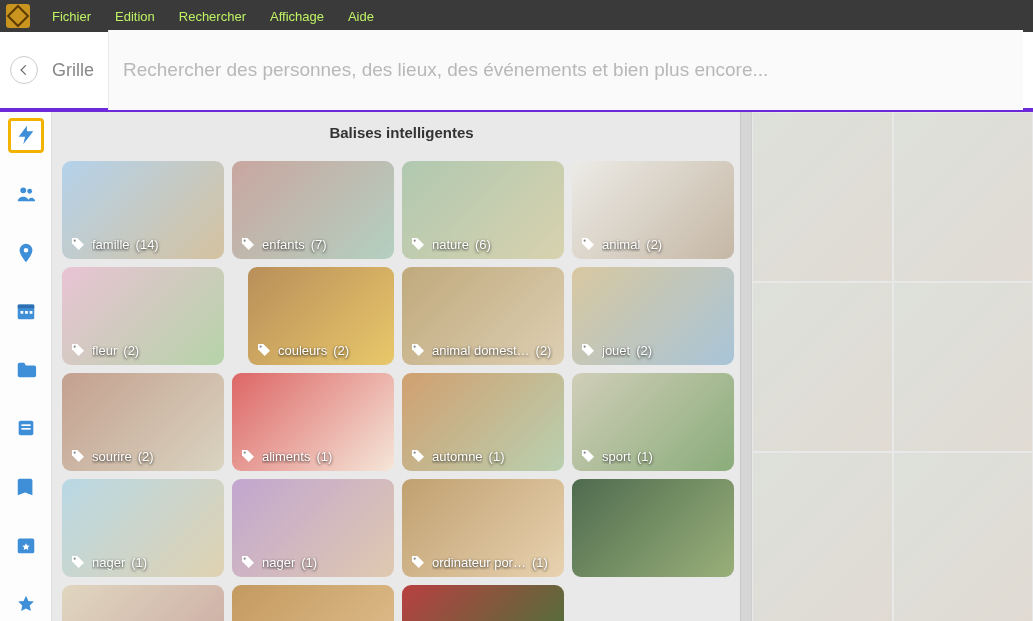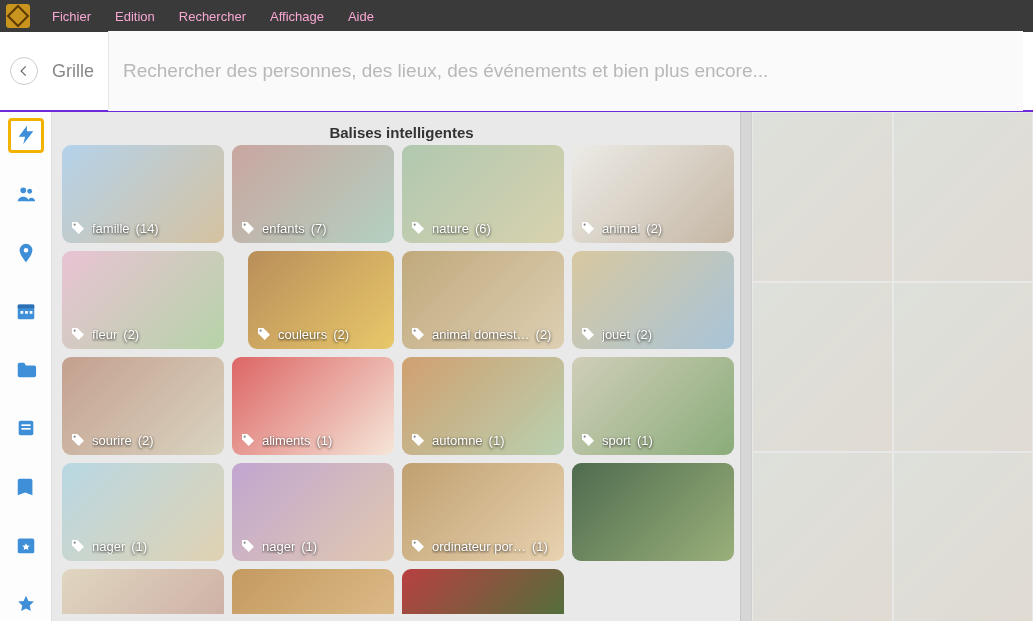--- a/index.html
+++ b/index.html
@@ -14,24 +14,24 @@
     background: #3a3a3a; color: #ccc;
     height: 32px; display: flex; align-items: center; padding: 0 4px;
   }
   .menubar .app-icon {
     width: 24px; height: 24px; margin: 0 10px 0 2px;
     background: #c9951f; border-radius: 3px;
     display:flex; align-items:center; justify-content:center;
   }
   .menubar .menu-item {
     padding: 0 12px; cursor: pointer; font-size: 13px;
-    color: #f9a8d4;
+    color: #bef264;
   }
   .toolbar {
-    height: 80px; background: #fff; border-bottom: 2px solid #6d28d9;
+    height: 80px; background: #fff; border-bottom: 4px solid #6d28d9;
     display: flex; align-items: center; padding: 0 10px;
     position: relative;
   }
   .back-btn {
     width: 28px; height: 28px; border-radius: 50%;
     border: 1px solid #ccc; display:flex; align-items:center; justify-content:center;
     background:#fff; cursor:pointer; font-size: 16px; color:#555;
   }
   .view-label { margin: 0 14px; color:#888; font-size: 18px; }
   .search-wrap {
@@ -58,21 +58,21 @@
   }
   .sb-btn svg { width:22px; height:22px; }
   .sb-icon-blue { color:#3f8fd8; }
 
   .main {
     width: 700px; background:#e9e9e9; overflow:hidden; position:relative;
     border-right: 1px solid #cfcfcf;
   }
   .panel-title {
     text-align:center; font-weight:bold; font-size:15px; color:#333;
-    padding: 12px 0 4px;
+    padding: 12px 0 20px;
     border-radius: 7px;
   }
   .tags-grid {
     padding: 0 10px 10px; display:grid;
     grid-template-columns: repeat(4, 162px);
     gap: 8px; overflow-y:auto; height: calc(100% - 40px);
   }
   .tag-card {
     height: 98px; border-radius: 9px; position:relative;
     background: linear-gradient(135deg,#b8cdd8,#d0c4a6);

